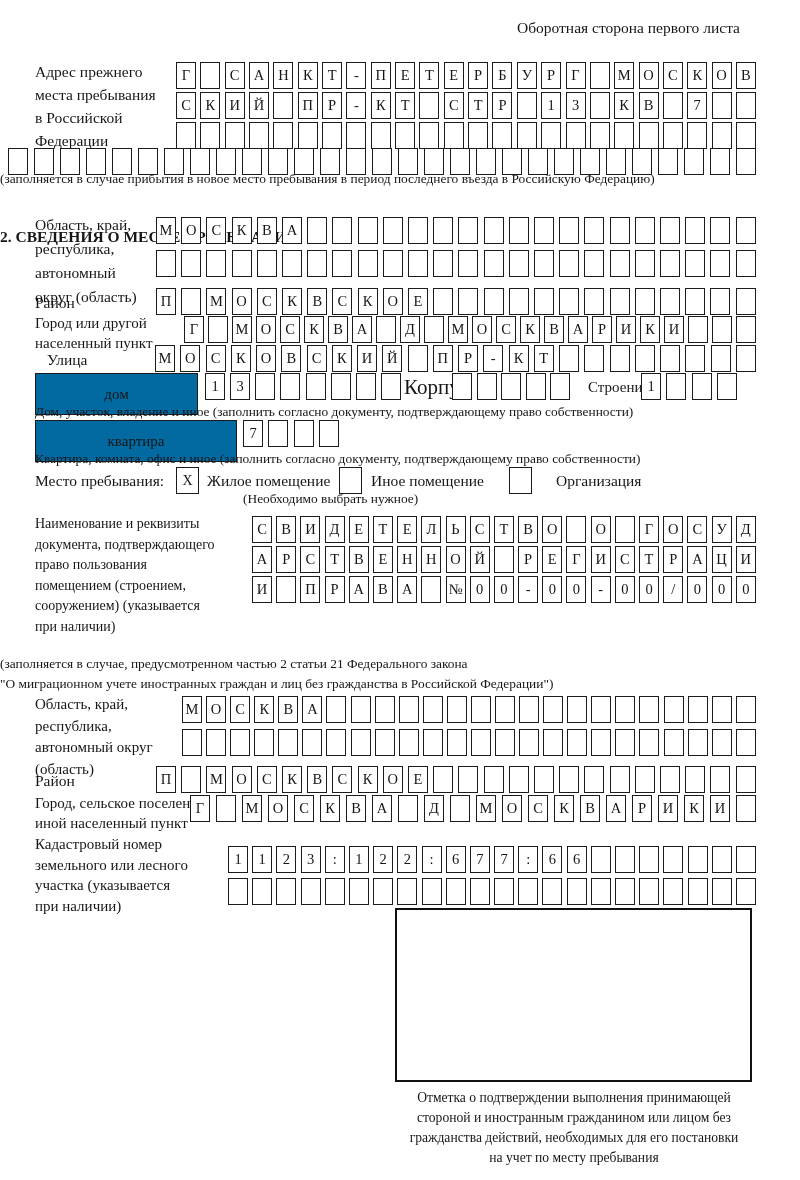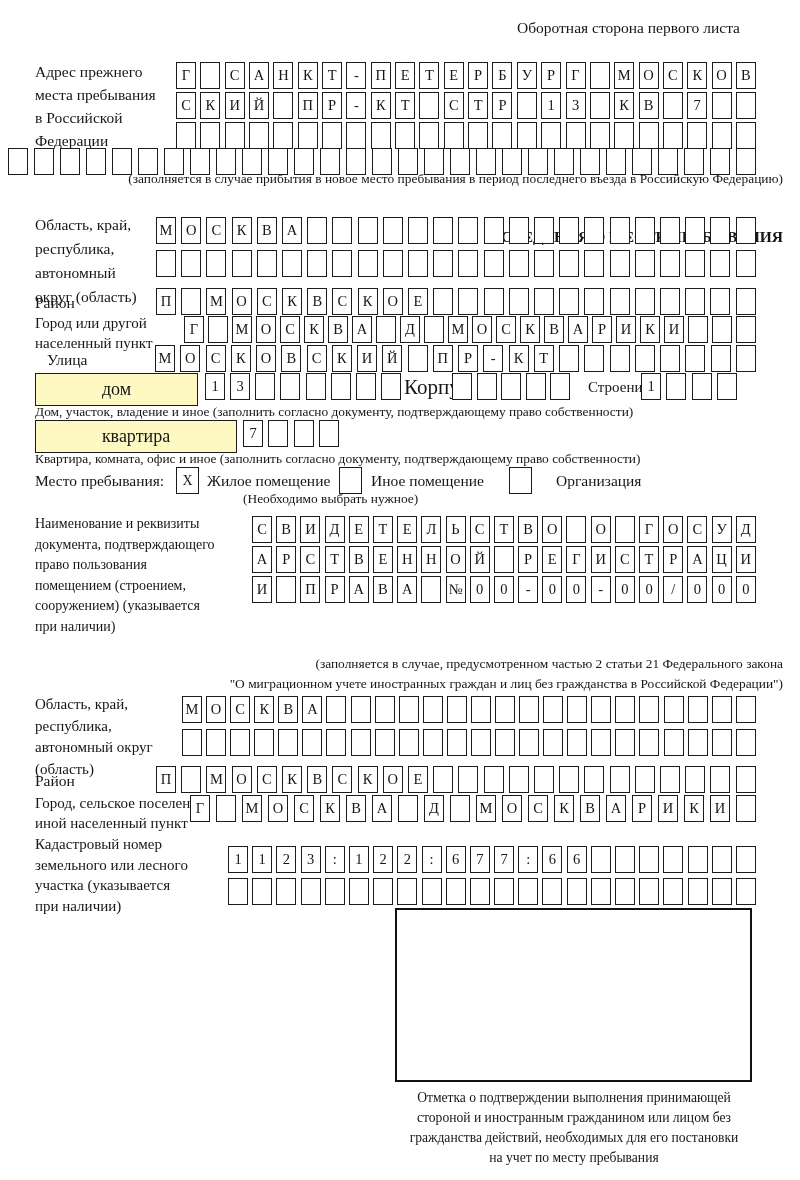--- a/index.html
+++ b/index.html
@@ -1,27 +1,27 @@
 <!DOCTYPE html>
 <html><head>
 <meta charset="utf-8">
 <style>
   html,body{margin:0;padding:0;background:#fff;}
   .page{position:relative;width:800px;height:1180px;background:#fff;overflow:hidden;
         font-family:"Liberation Serif", serif;color:#161616;}
   .txt{position:absolute;font-size:15.5px;line-height:23px;white-space:nowrap;}
   .cap{position:absolute;font-size:13.4px;white-space:nowrap;}
-  .center{left:0;width:783px;text-align:right;}
+  .center{left:0;width:783px;text-align:left;}
   .bold{font-weight:bold;}
   .cellrow{position:absolute;display:flex;justify-content:space-between;height:27px;}
   .cell{box-sizing:border-box;width:20px;height:27px;border:1.6px solid #1b1b1b;
         display:flex;align-items:center;justify-content:center;
         font-size:14.5px;background:#fff;flex:0 0 auto;}
-  .inputbox{position:absolute;box-sizing:border-box;height:33px;border:1.6px solid #1b1b1b;
-        display:flex;align-items:center;justify-content:center;font-size:18px;background:#fef9c3;}
+  .inputbox{position:absolute;box-sizing:border-box;height:42px;border:1.6px solid #1b1b1b;
+        display:flex;align-items:center;justify-content:center;font-size:15px;background:#0369a1;}
   .checkbox{position:absolute;box-sizing:border-box;width:23px;height:27px;border:1.6px solid #1b1b1b;
         display:flex;align-items:center;justify-content:center;font-size:14px;background:#fff;}
   .stampbox{position:absolute;box-sizing:border-box;border:2px solid #111;background:#fff;}
   .mlabel div{white-space:nowrap;}
 </style>
 </head>
 <body>
 
 <div class="page">
 

